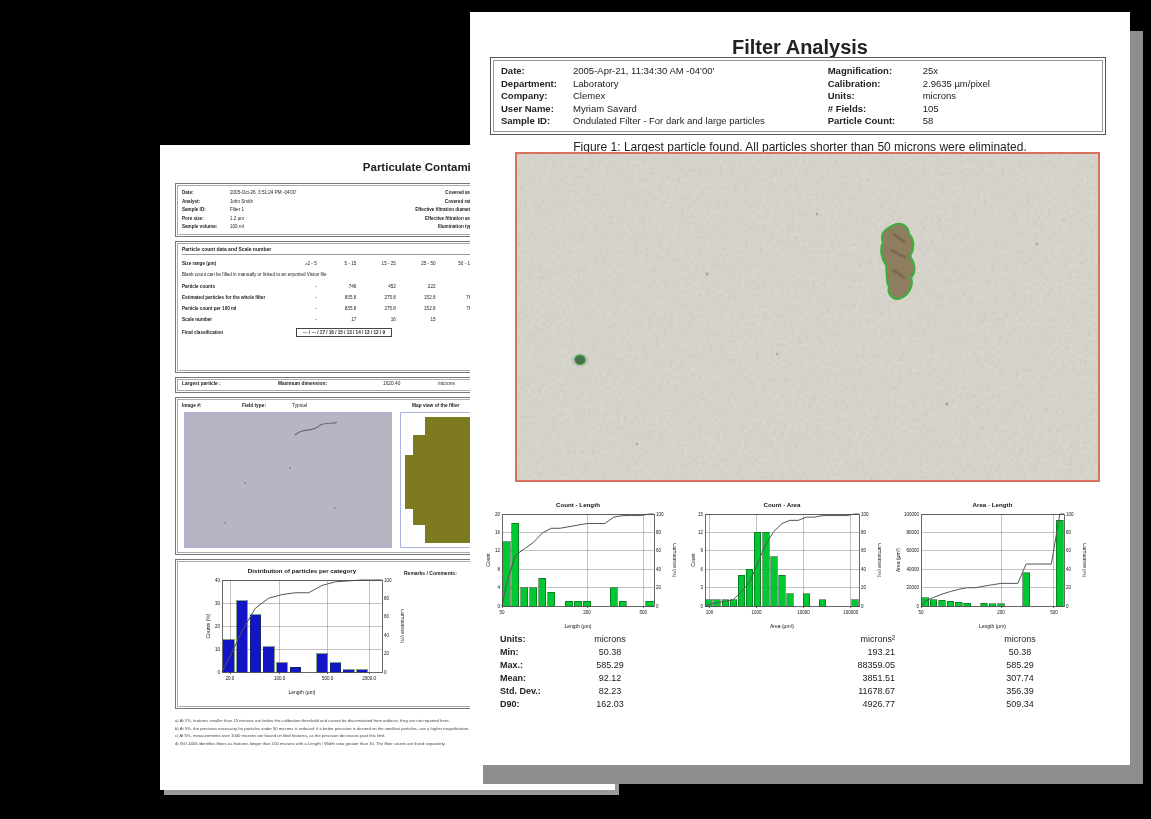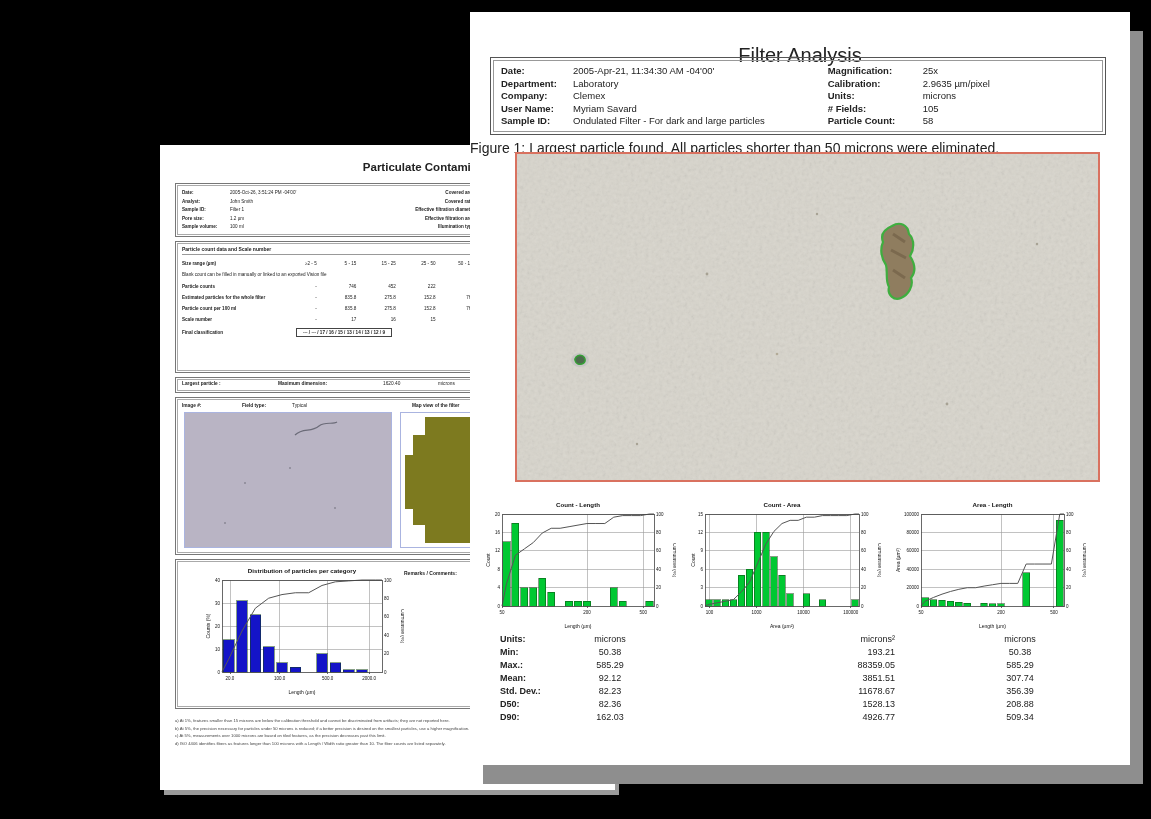--- a/index.html
+++ b/index.html
@@ -7,31 +7,31 @@
               font-family:"Liberation Sans", sans-serif; color:#222; }
   .stage { position:relative; width:1151px; height:819px; background:#000; }
 
   .page { position:absolute; background:#fff; }
   .back  { left:160px; top:145px; width:455px; height:645px; z-index:1;
            box-shadow:4px 5px 0 #9a9a9a; filter:blur(0.3px); overflow:hidden; }
   .front { left:470px; top:12px; width:660px; height:753px; z-index:2;
            box-shadow:13px 19px 0 var(--shadow); overflow:hidden; }
 
   
-  .fp-title { position:absolute; top:32px; left:0; width:100%; text-align:center;
-              font-size:20px; font-weight:normal; }
+  .fp-title { position:absolute; top:24px; left:0; width:100%; text-align:center;
+              font-size:20px; font-weight:bold; }
   .fp-header { position:absolute; left:20px; top:45px; width:616px; height:78px;
                border:1px solid #555; outline:1px solid #999; outline-offset:-4px;
                padding:7px 10px; display:flex; font-size:9.5px; }
   .fph-col { display:flex; flex-direction:column; justify-content:space-between; }
   .fph-col.l { width:330px; } .fph-col.r { width:270px; }
   .fph-row { display:flex; line-height:12px; }
   .fph-row .lab { font-weight:bold; }
   .fph-col.l .lab { width:72px; } .fph-col.r .lab { width:95px; }
-  .fp-caption { position:absolute; top:128px; left:0; width:100%; font-size:14px; }
+  .fp-caption { position:absolute; top:128px; left:0; width:100%; text-align:center; font-size:12px; }
   .fp-image { position:absolute; left:45px; top:140px; width:585px; height:330px;
               border:2px solid var(--red_border); background:var(--paper); }
   .fp-image svg { display:block; }
   .fp-charts { position:absolute; left:0; top:486px; width:660px; height:132px; }
   .chart { position:absolute; top:0; }
   .chart.c0 { left:14px; } .chart.c1 { left:219px; } .chart.c2 { left:424px; }
   #fp-stats { position:absolute; left:0; top:622px; width:660px; font-size:9px; }
   .srow { position:relative; height:13px; }
   .slab { position:absolute; left:30px; font-weight:bold; }
   .sc { position:absolute; width:160px; text-align:center; }
@@ -521,26 +521,20 @@
           <span class="sc sc2">3851.51</span>
           <span class="sc sc3">307.74</span>
         </div>
         <div class="srow">
           <span class="slab">Std. Dev.:</span>
           <span class="sc sc1">82.23</span>
           <span class="sc sc2">11678.67</span>
           <span class="sc sc3">356.39</span>
         </div>
         <div class="srow">
-          <span class="slab">D50:</span>
-          <span class="sc sc1">82.36</span>
-          <span class="sc sc2">1528.13</span>
-          <span class="sc sc3">208.88</span>
-        </div>
-        <div class="srow">
           <span class="slab">D90:</span>
           <span class="sc sc1">162.03</span>
           <span class="sc sc2">4926.77</span>
           <span class="sc sc3">509.34</span>
         </div>
       </div>
   </div>
 </div>
 
 </body></html>

